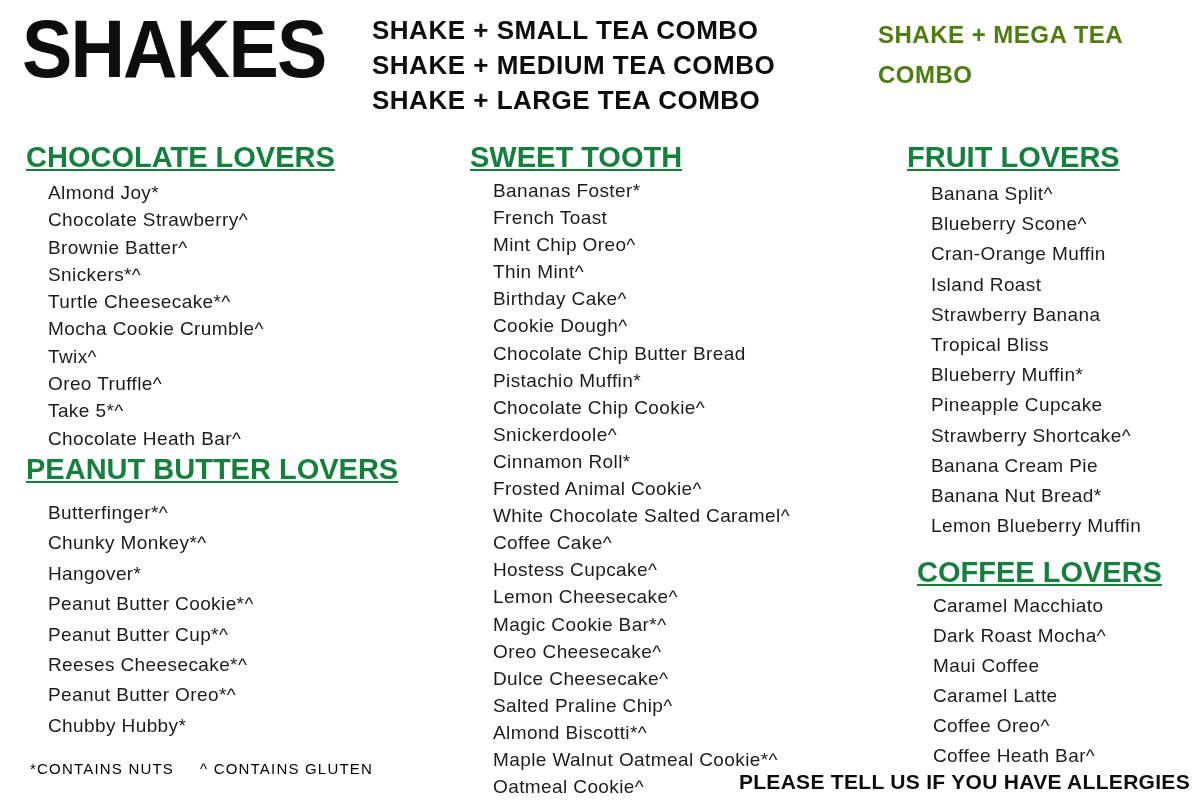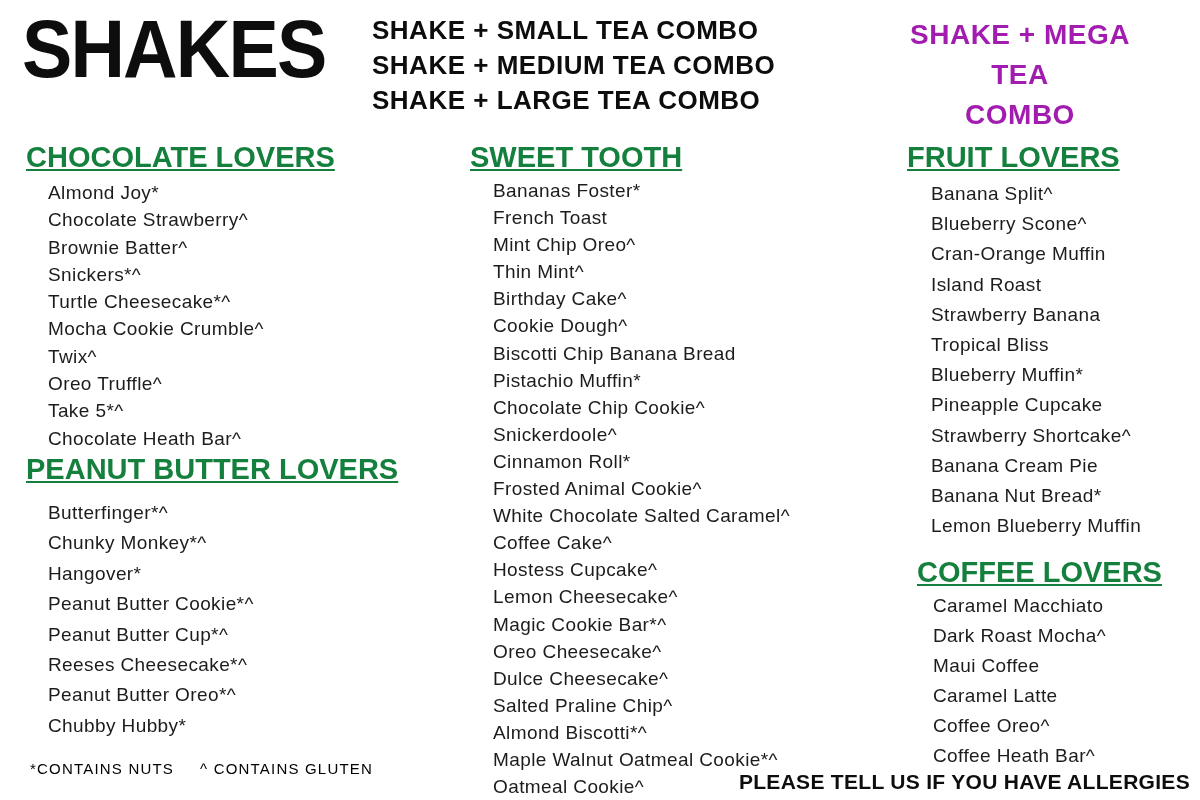--- a/index.html
+++ b/index.html
@@ -38,26 +38,26 @@
     line-height: 35px;
     letter-spacing: 0.5px;
     color: #0d0d0d;
     white-space: nowrap;
   }
   .combo-right {
     position: absolute;
     left: 878px;
     top: 15px;
     width: 284px;
-    text-align: center;
-    font-size: 28px;
+    text-align: left;
+    font-size: 24px;
     font-weight: bold;
     line-height: 40px;
     letter-spacing: 0.5px;
-    color: #a21caf;
+    color: #4d7c0f;
   }
   .section-header {
     position: absolute;
     margin: 0;
     font-size: 29px;
     font-weight: bold;
     letter-spacing: 0px;
     color: #15803d;
     white-space: nowrap;
     text-decoration: underline;
@@ -139,21 +139,21 @@
     </div>
 
   <h2 class="section-header" style="left:470px; top:141px;">SWEET TOOTH</h2>
   <div class="items" style="left:493px; top:177px; --lh:27.1px;">
       <div class="menu-item">Bananas Foster*</div>
       <div class="menu-item">French Toast</div>
       <div class="menu-item">Mint Chip Oreo^</div>
       <div class="menu-item">Thin Mint^</div>
       <div class="menu-item">Birthday Cake^</div>
       <div class="menu-item">Cookie Dough^</div>
-      <div class="menu-item">Biscotti Chip Banana Bread</div>
+      <div class="menu-item">Chocolate Chip Butter Bread</div>
       <div class="menu-item">Pistachio Muffin*</div>
       <div class="menu-item">Chocolate Chip Cookie^</div>
       <div class="menu-item">Snickerdoole^</div>
       <div class="menu-item">Cinnamon Roll*</div>
       <div class="menu-item">Frosted Animal Cookie^</div>
       <div class="menu-item">White Chocolate Salted Caramel^</div>
       <div class="menu-item">Coffee Cake^</div>
       <div class="menu-item">Hostess Cupcake^</div>
       <div class="menu-item">Lemon Cheesecake^</div>
       <div class="menu-item">Magic Cookie Bar*^</div>

